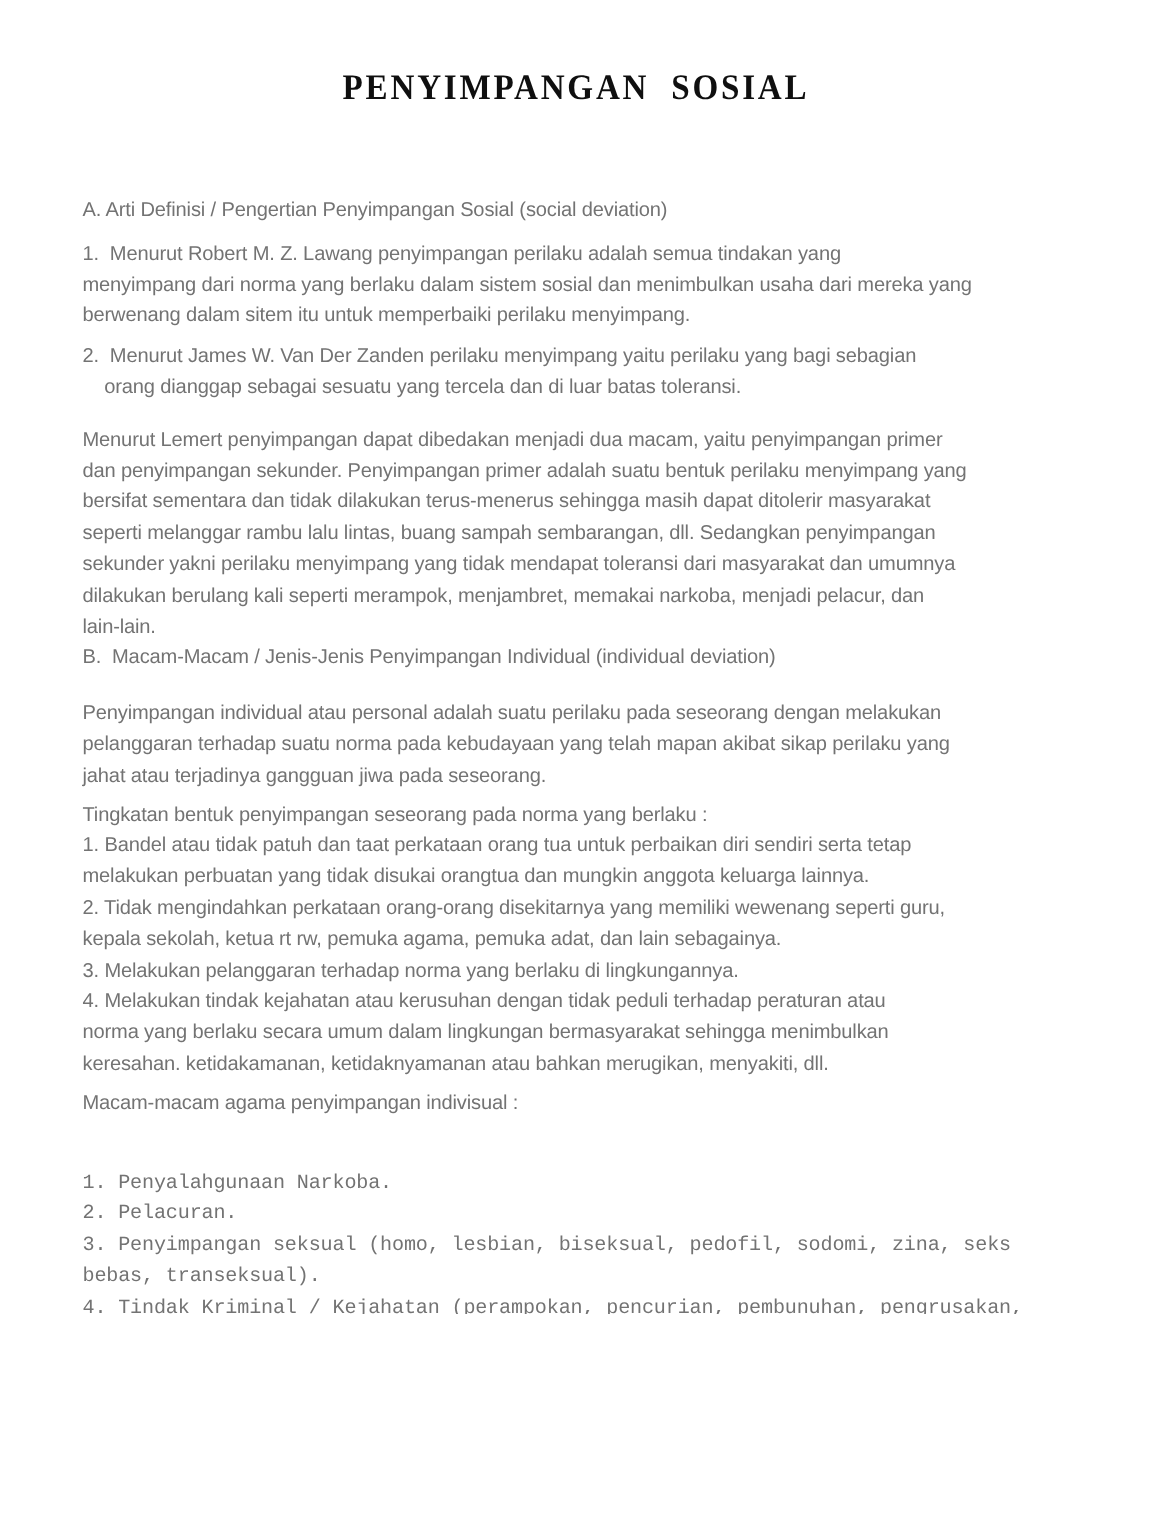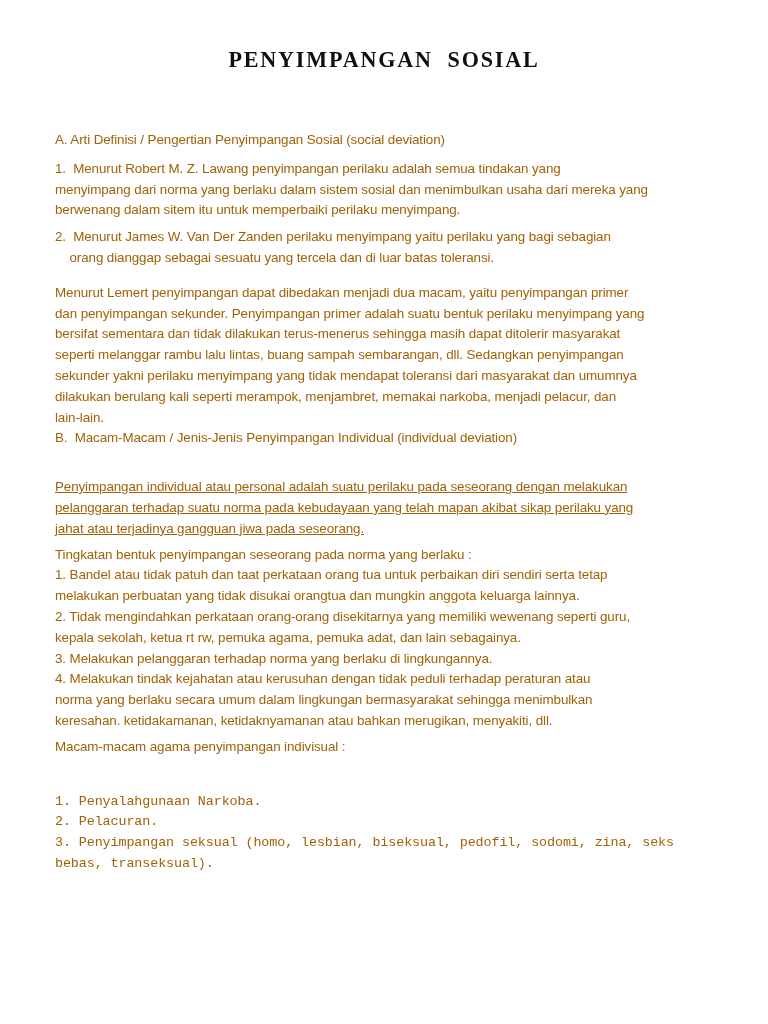--- a/index.html
+++ b/index.html
@@ -28,31 +28,31 @@
     transform: scaleX(0.92);
     transform-origin: center top;
     line-height: 30px;
   }
   .doc-content {
     margin-left: 55px;
     width: 668px;
     font-size: 13.4px;
     line-height: 20.8px;
     letter-spacing: -0.1px;
-    color: #a16207;
+    color: #737373;
   }
   .block {
     white-space: pre-wrap;
   }
   .m-heading-a   { margin-top: 56px; }
   .m-def1        { margin-top: 8px; }
   .m-def2        { margin-top: 6px; }
   .m-lemert      { margin-top: 14px; }
   .m-heading-b   { margin-top: 0; }
-  .m-para-b      { margin-top: 28px; text-decoration: underline; }
+  .m-para-b      { margin-top: 16px; }
   .m-tingkatan   { margin-top: 5px; }
   .m-macam-label { margin-top: 5px; }
   .m-list-ind    { margin-top: 34px; font-family: Liberation Mono, monospace; }
   .m-heading-c   { margin-top: 0; }
 </style>
 </head>
 <body>
 
 <div class="doc-page">
 

